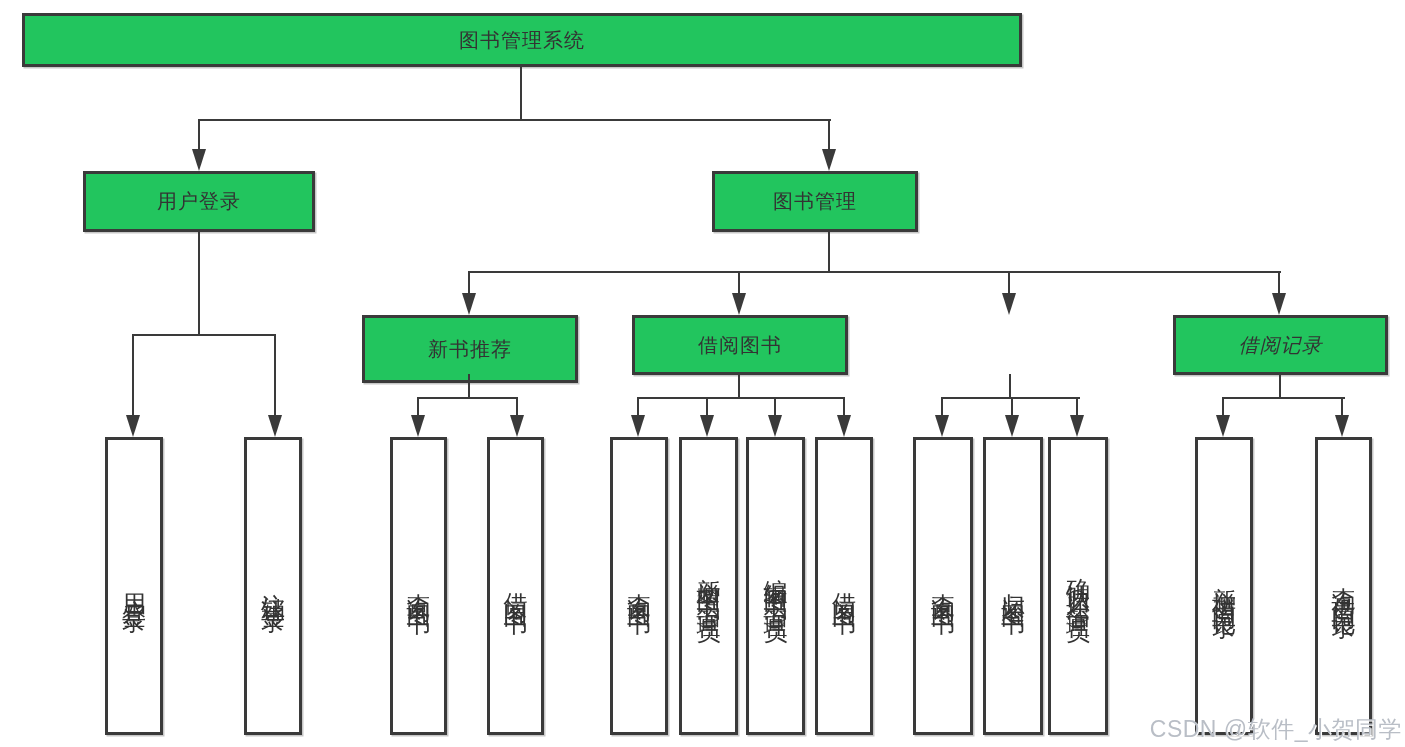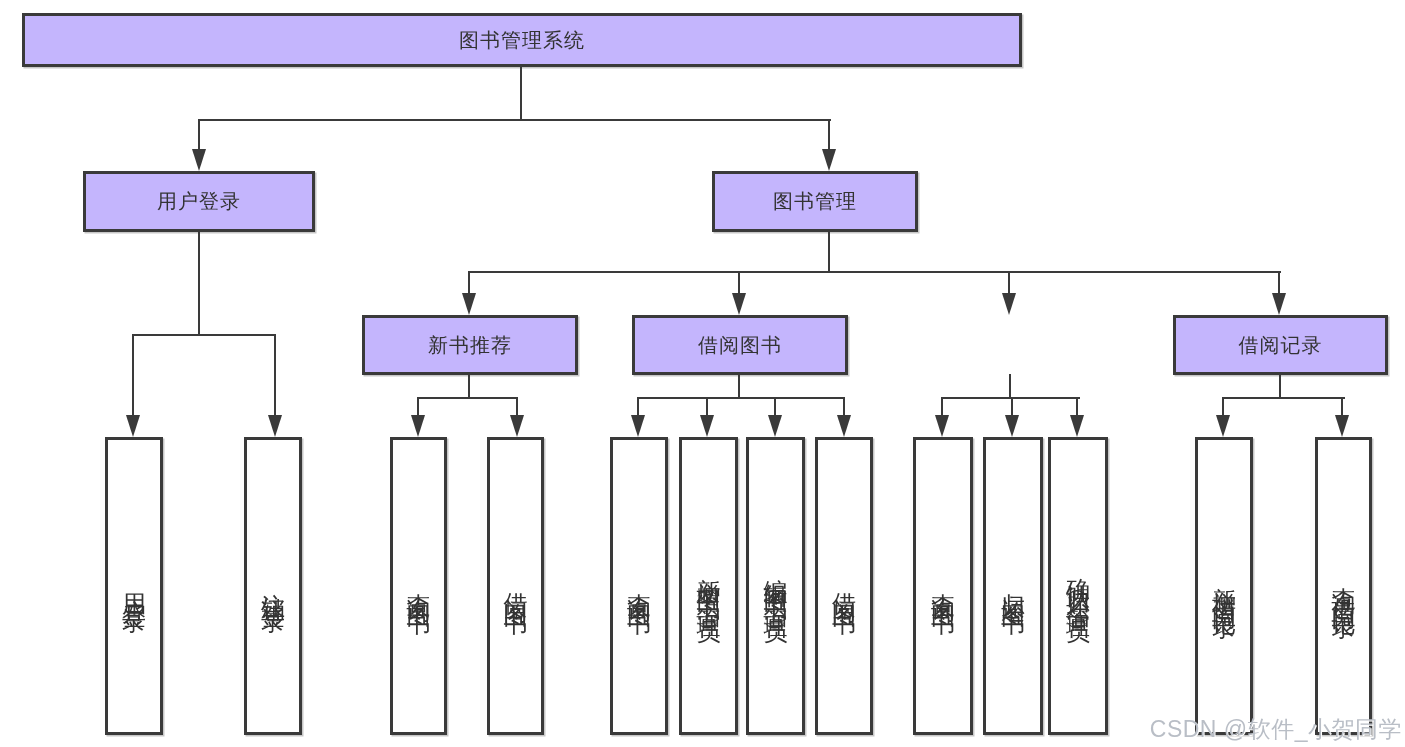--- a/index.html
+++ b/index.html
@@ -8,21 +8,21 @@
     position: relative;
     width: 1405px;
     height: 747px;
     background: #ffffff;
     overflow: hidden;
   }
   .box {
     position: absolute;
     box-sizing: border-box;
     border: 3px solid #3a3a3a;
-    background: #c4b5fd;
+    background: #22c55e;
     display: flex;
     align-items: center;
     justify-content: center;
     box-shadow: 1.5px 1.5px 0 rgba(0,0,0,0.22);
   }
   .hlabel {
     font-size: 20px;
     letter-spacing: 1px;
     color: #333333;
     white-space: nowrap;
@@ -106,27 +106,27 @@
   <div class="hline" style="left:468px; top:271px; width:813px;"></div>
   <div class="vline" style="left:468px; top:273px; height:20px;"></div>
   <div class="arrow" style="left:462px; top:293px;"></div>
   <div class="vline" style="left:738px; top:273px; height:20px;"></div>
   <div class="arrow" style="left:732px; top:293px;"></div>
   <div class="vline" style="left:1008px; top:273px; height:20px;"></div>
   <div class="arrow" style="left:1002px; top:293px;"></div>
   <div class="vline" style="left:1278px; top:273px; height:20px;"></div>
   <div class="arrow" style="left:1272px; top:293px;"></div>
 
-  <div class="box" style="left:362px; top:315px; width:216px; height:60px;">
+  <div class="box" style="left:362px; top:315px; width:216px; height:68px;">
     <span class="hlabel">新书推荐</span>
   </div>
   <div class="box" style="left:632px; top:315px; width:216px; height:60px;">
     <span class="hlabel">借阅图书</span>
   </div>
-  <div class="box" style="left:1173px; top:315px; width:215px; height:60px;">
+  <div class="box" style="left:1173px; top:315px; width:215px; height:60px;font-style:italic;">
     <span class="hlabel">借阅记录</span>
   </div>
 
   <div class="vline" style="left:468px; top:374px; height:25px;"></div>
   <div class="hline" style="left:417px; top:397px; width:101px;"></div>
   <div class="vline" style="left:417px; top:399px; height:16px;"></div>
   <div class="arrow" style="left:411px; top:415px;"></div>
   <div class="vline" style="left:516px; top:399px; height:16px;"></div>
   <div class="arrow" style="left:510px; top:415px;"></div>
 

